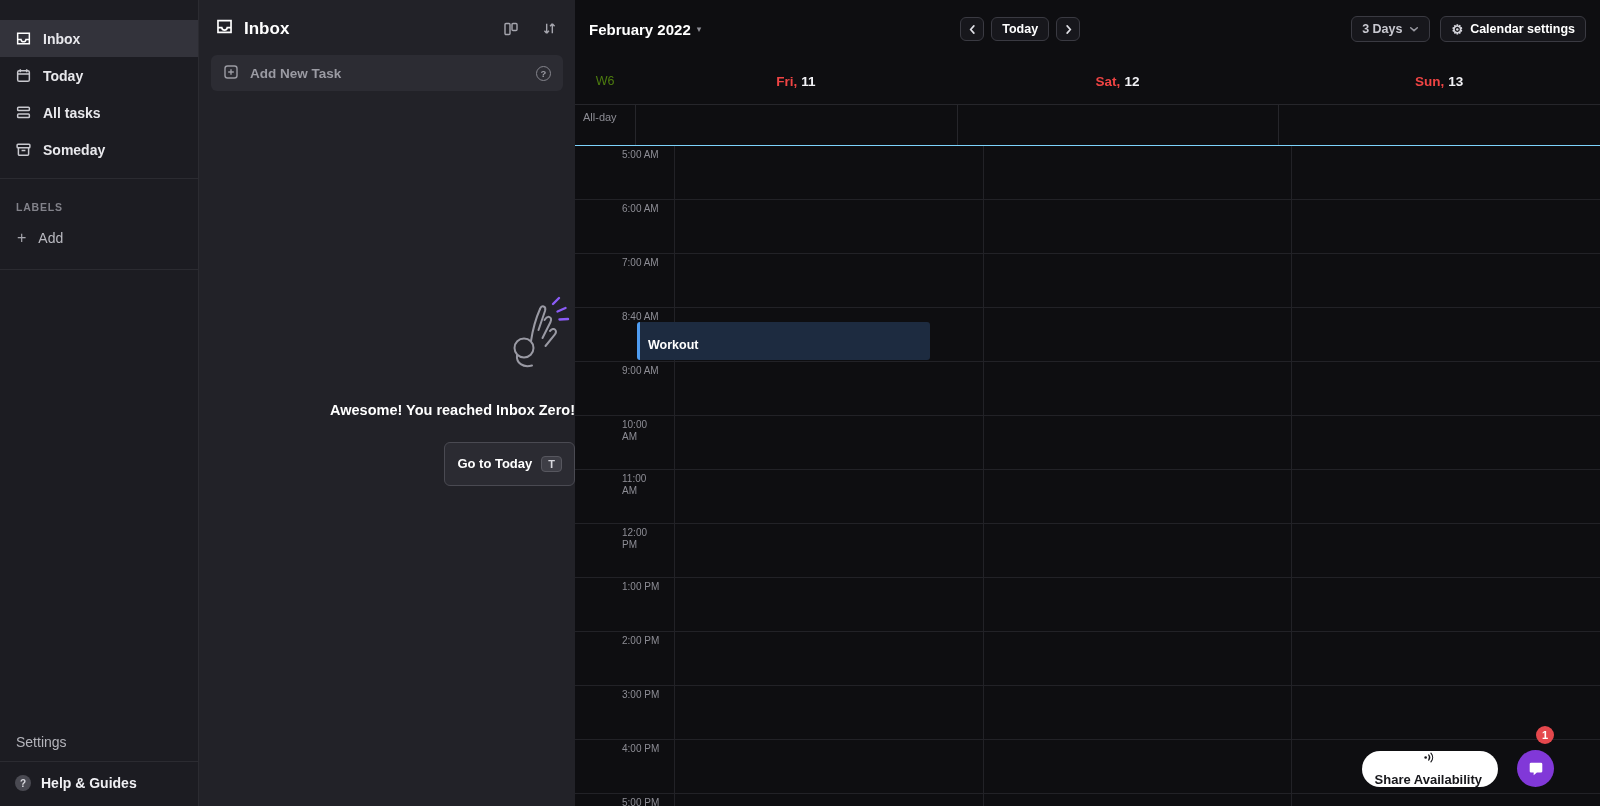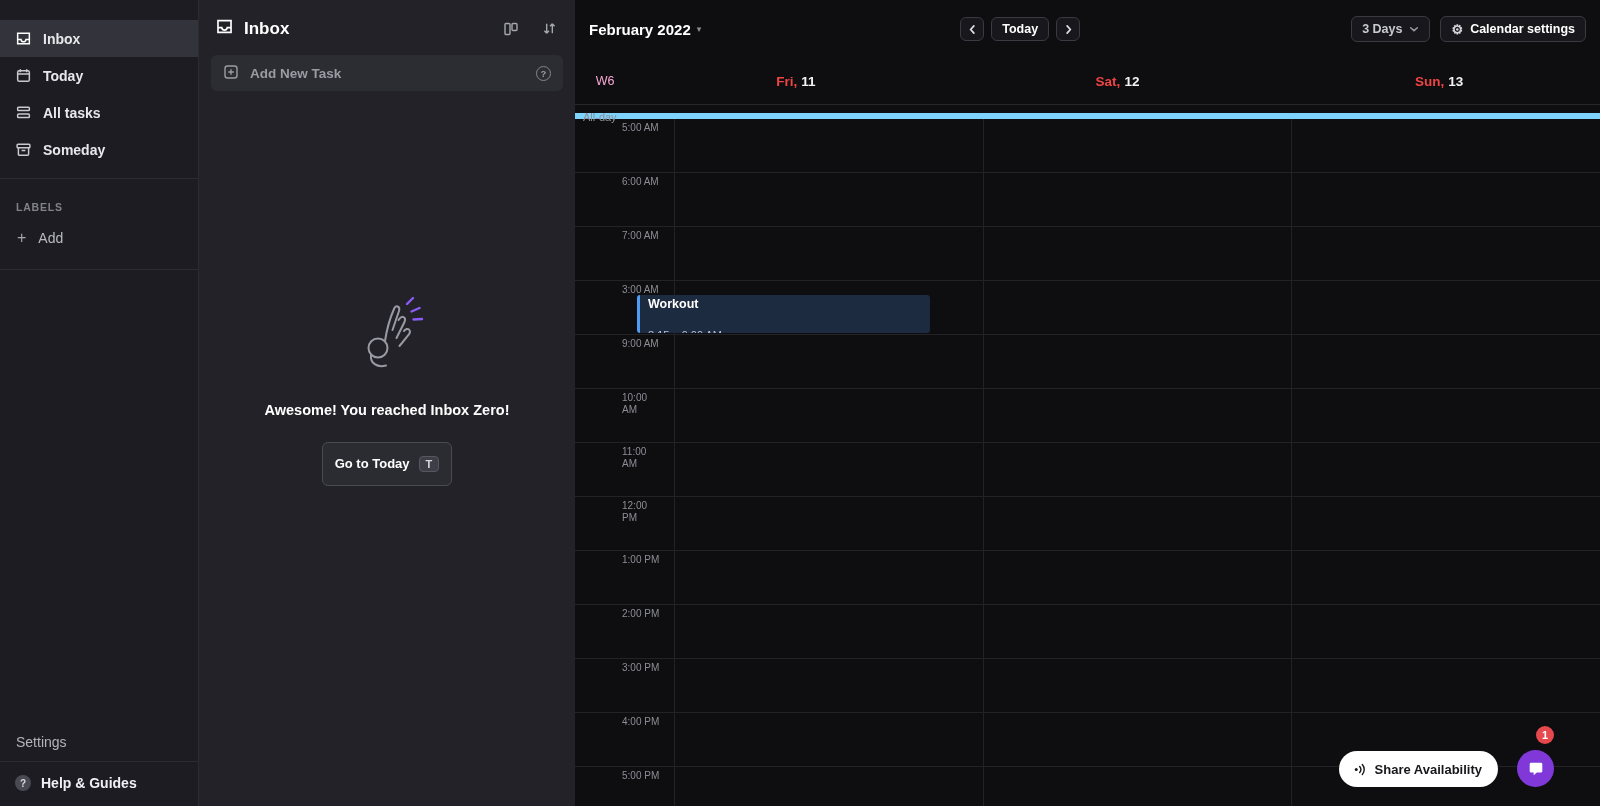--- a/index.html
+++ b/index.html
@@ -62,21 +62,21 @@
     display: flex; align-items: center; gap: 11px; padding: 0 12px;
     color: #9b9ba3; font-size: 13.5px; font-weight: 600; cursor: text;
   }
   .add-task-bar .help { margin-left: auto; }
   .help-circle {
     width: 15px; height: 15px; border-radius: 50%; border: 1.4px solid #85858d;
     color: #9b9ba3; font-size: 9.5px; font-weight: 700;
     display: inline-flex; align-items: center; justify-content: center; cursor: pointer;
   }
   .empty-state {
-    flex: 1; display: flex; flex-direction: column; align-items: center;
+    flex: 1; display: flex; flex-direction: column; align-items: flex-end;
     justify-content: center; margin-bottom: 120px; gap: 0;
   }
   .empty-illustration { margin-bottom: 22px; }
   .empty-msg { color: #ffffff; font-size: 14.5px; font-weight: 700; margin-bottom: 24px; }
   .goto-btn {
     display: inline-flex; align-items: center; gap: 9px;
     background: #2b2b32; border: 1px solid #4a4a52; border-radius: 6px;
     padding: 13px 12px; color: #ffffff; font-size: 13px; font-weight: 700; cursor: pointer;
   }
   .key-badge {
@@ -110,52 +110,52 @@
   }
   .cal-settings-btn {
     height: 26px; border: 1px solid #3a3a42; border-radius: 6px; background: #17171c;
     color: #ffffff; font-size: 12.5px; font-weight: 700; padding: 0 10px;
     display: inline-flex; align-items: center; gap: 7px; cursor: pointer;
   }
   .gear { font-size: 13px; color: #d5d5dc; }
 
   .day-header-row { height: 46px; display: flex; align-items: center; }
   .gutter { width: 60px; flex-shrink: 0; }
-  .week-label { color: #f9a8d4; font-size: 12.5px; text-align: center; }
+  .week-label { color: #4d7c0f; font-size: 12.5px; text-align: center; }
   .day-col-header { flex: 1; text-align: center; font-size: 13.5px; color: #f2f2f6; }
   .day-col-header .day-name { font-weight: 600; color: #ef4444; }
   .day-col-header .day-num { font-weight: 700; margin-left: 4px; }
 
-  .allday-row { height: 15px; display: flex; border-top: 1px solid #26262b; border-bottom: 6px solid #7dd3fc; flex-direction: column; }
+  .allday-row { height: 42px; display: flex; border-top: 1px solid #26262b; border-bottom: 1px solid #7dd3fc; }
   .allday-label { width: 60px; flex-shrink: 0; font-size: 11px; color: #8d8d95; padding: 6px 0 0 8px; }
   .allday-cell { flex: 1; border-left: 1px solid #26262b; cursor: pointer; }
 
   .time-grid { position: relative; }
   .hour-row { height: 54px; display: flex; border-bottom: 1px solid #222227; }
   .time-label {
     width: 60px; flex-shrink: 0; font-size: 10px; color: #8d8d95;
     padding: 3px 6px 0 8px; line-height: 1.15; margin-left: 39px;
   }
   .time-label span { display: inline-block; width: 38px; }
   .hour-cell { flex: 1; border-left: 1px solid #222227; cursor: pointer; }
 
   .event {
     position: absolute; left: 62px; width: 293px; top: 176px; height: 38px;
     background: #1d2b40; border-left: 3px solid #4f9cf0; border-radius: 3px;
-    padding: 2px 8px 0; cursor: pointer; overflow: hidden;
+    padding: 16px 8px 0; cursor: pointer; overflow: hidden;
   }
   .event-title { font-size: 12.5px; font-weight: 700; color: #ffffff; }
   .event-time { font-size: 11px; color: #b9c5d6; margin-top: 18px; }
 
   
   .share-pill {
     position: absolute; right: 102px; bottom: 19px; height: 36px;
     background: #ffffff; color: #17171b; border-radius: 18px;
     padding: 0 16px 0 13px; font-size: 13px; font-weight: 700;
-    display: flex; align-items: center; gap: 8px; cursor: pointer; z-index: 5;
+    display: flex; align-items: center; gap: 8px; cursor: pointer; z-index: 5; flex-direction: column;
   }
   .chat-bubble {
     position: absolute; right: 46px; bottom: 19px; width: 37px; height: 37px;
     border-radius: 50%; background: #8138d8; display: flex; align-items: center;
     justify-content: center; cursor: pointer; z-index: 5;
   }
   .chat-badge {
     position: absolute; right: 46px; bottom: 62px; width: 18px; height: 18px;
     border-radius: 50%; background: #e5484d; color: #ffffff; font-size: 11px;
     font-weight: 700; display: flex; align-items: center; justify-content: center; z-index: 6;
@@ -355,21 +355,21 @@
           <div class="hour-cell"></div>
           <div class="hour-cell"></div>
         </div>
         <div class="hour-row">
           <div class="time-label"><span>7:00 AM</span></div>
           <div class="hour-cell"></div>
           <div class="hour-cell"></div>
           <div class="hour-cell"></div>
         </div>
         <div class="hour-row">
-          <div class="time-label"><span>3:00 AM</span></div>
+          <div class="time-label"><span>8:40 AM</span></div>
           <div class="hour-cell"></div>
           <div class="hour-cell"></div>
           <div class="hour-cell"></div>
         </div>
         <div class="hour-row">
           <div class="time-label"><span>9:00 AM</span></div>
           <div class="hour-cell"></div>
           <div class="hour-cell"></div>
           <div class="hour-cell"></div>
         </div>

